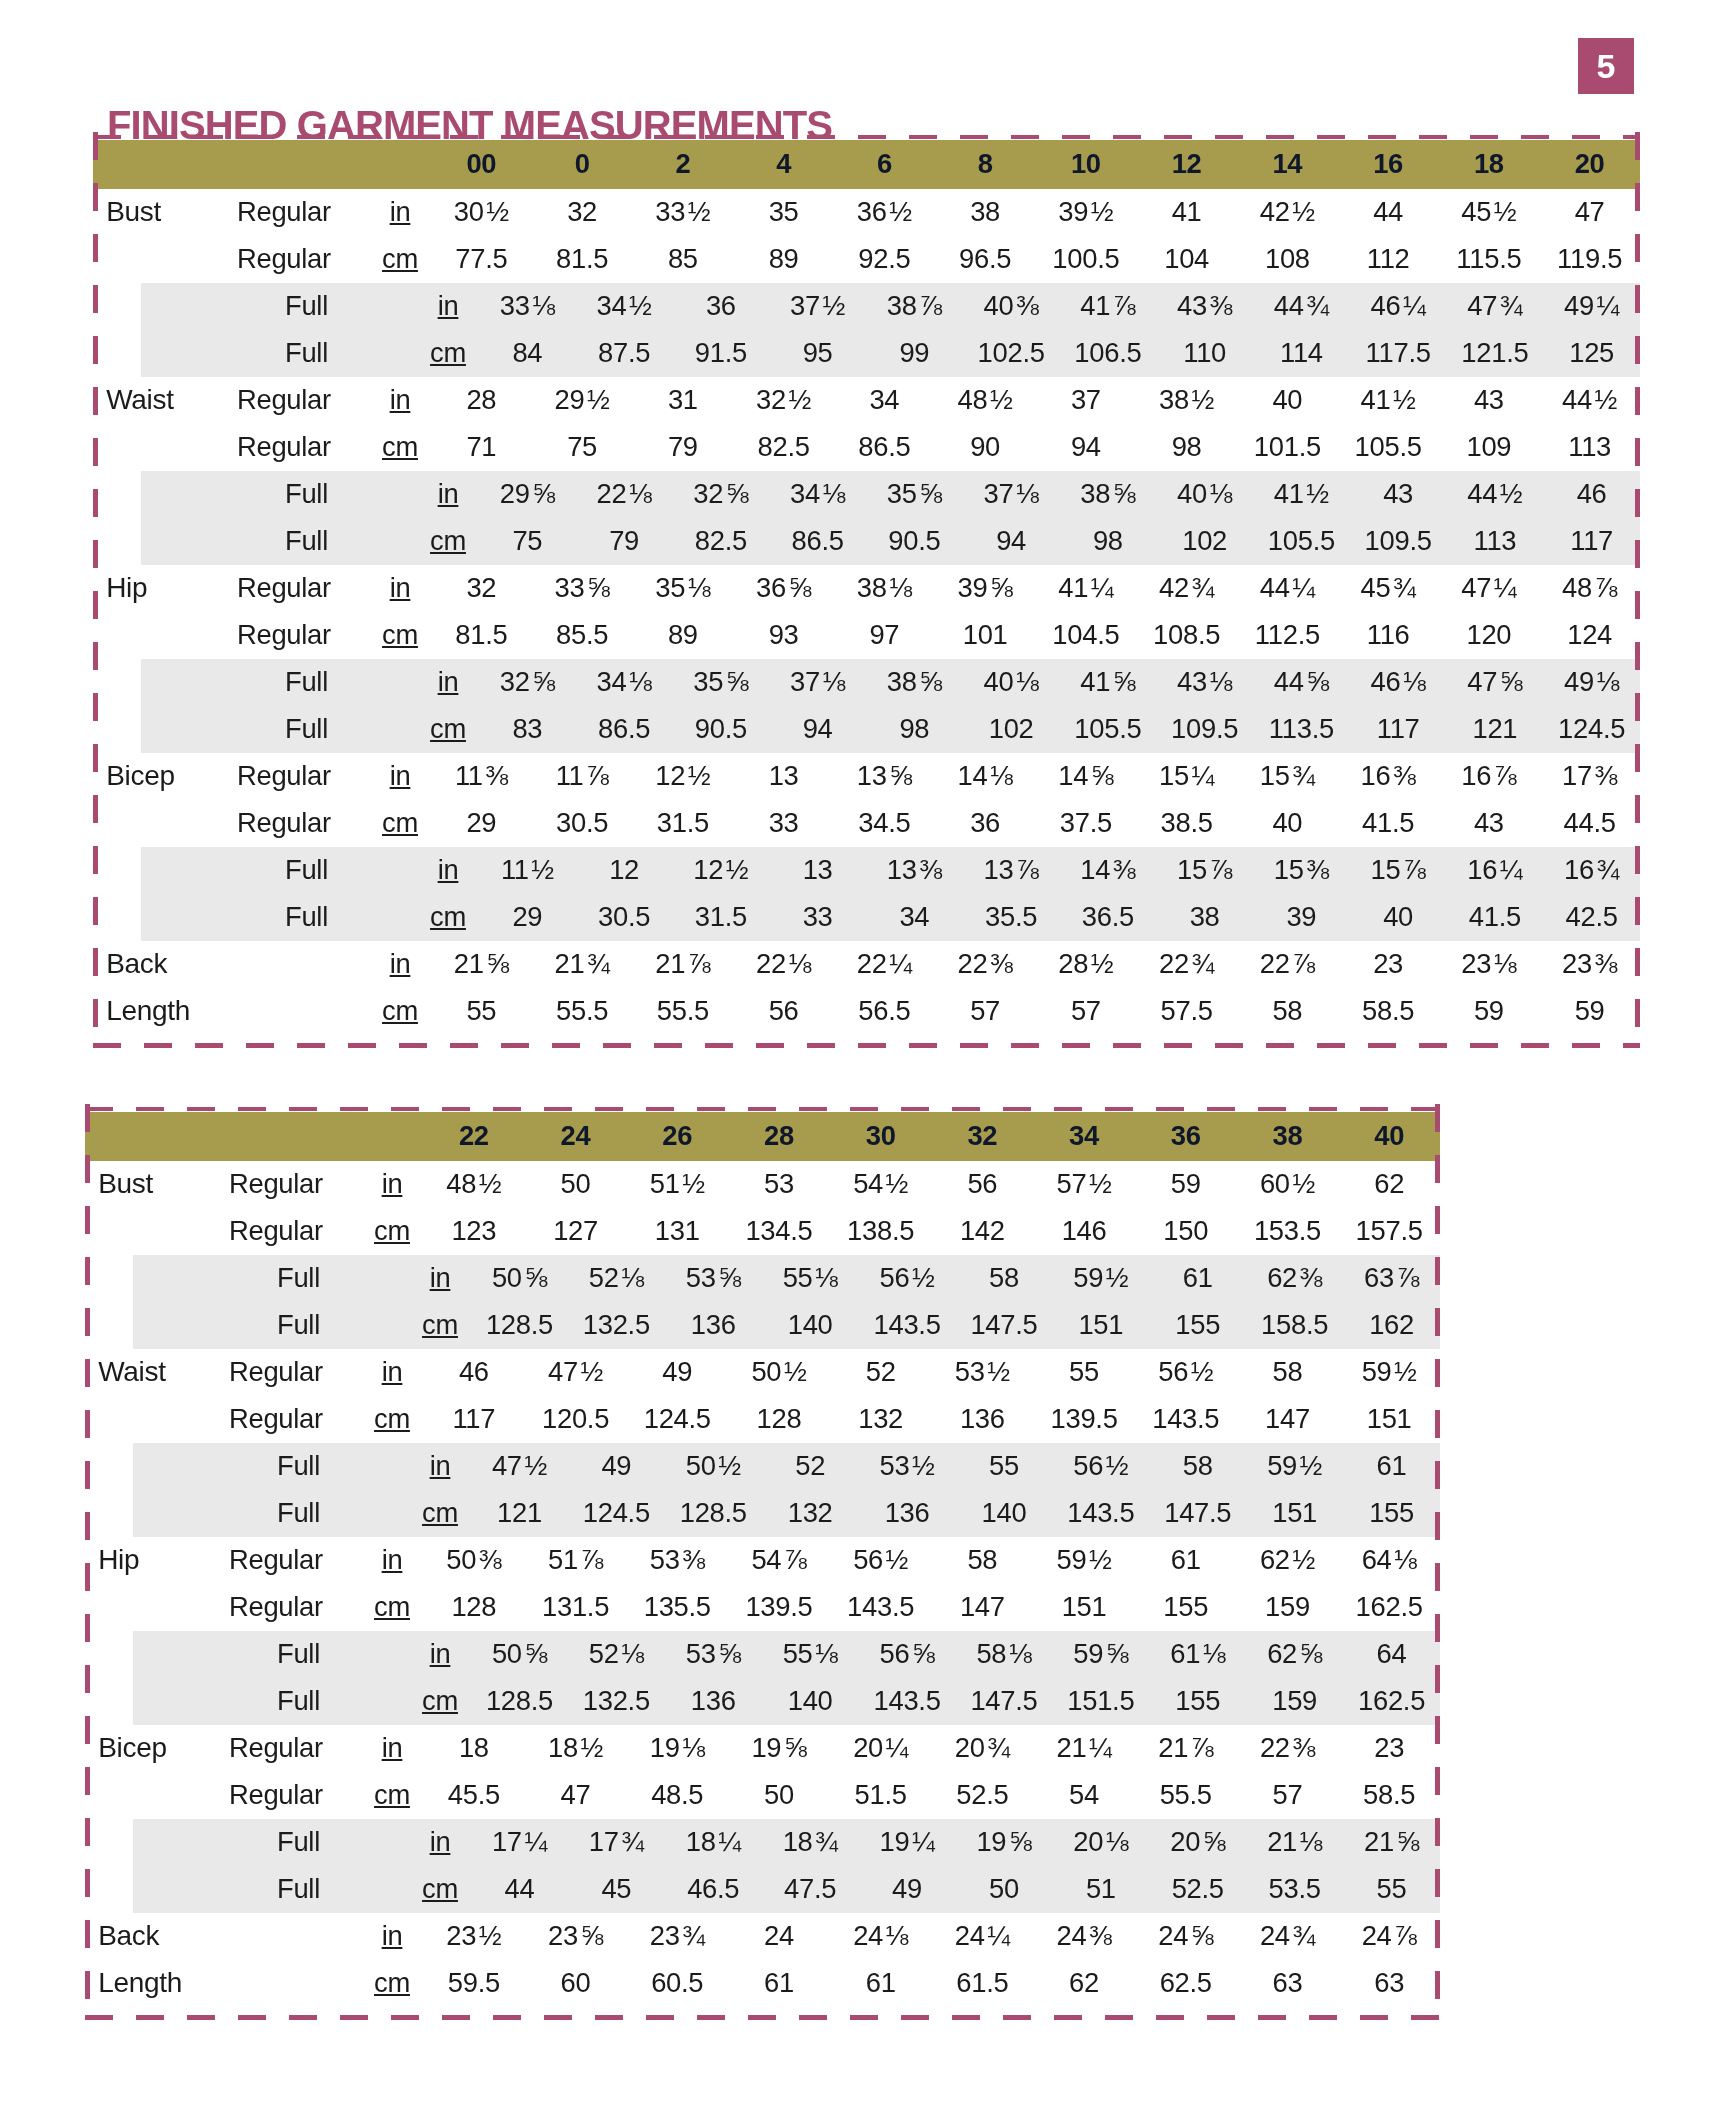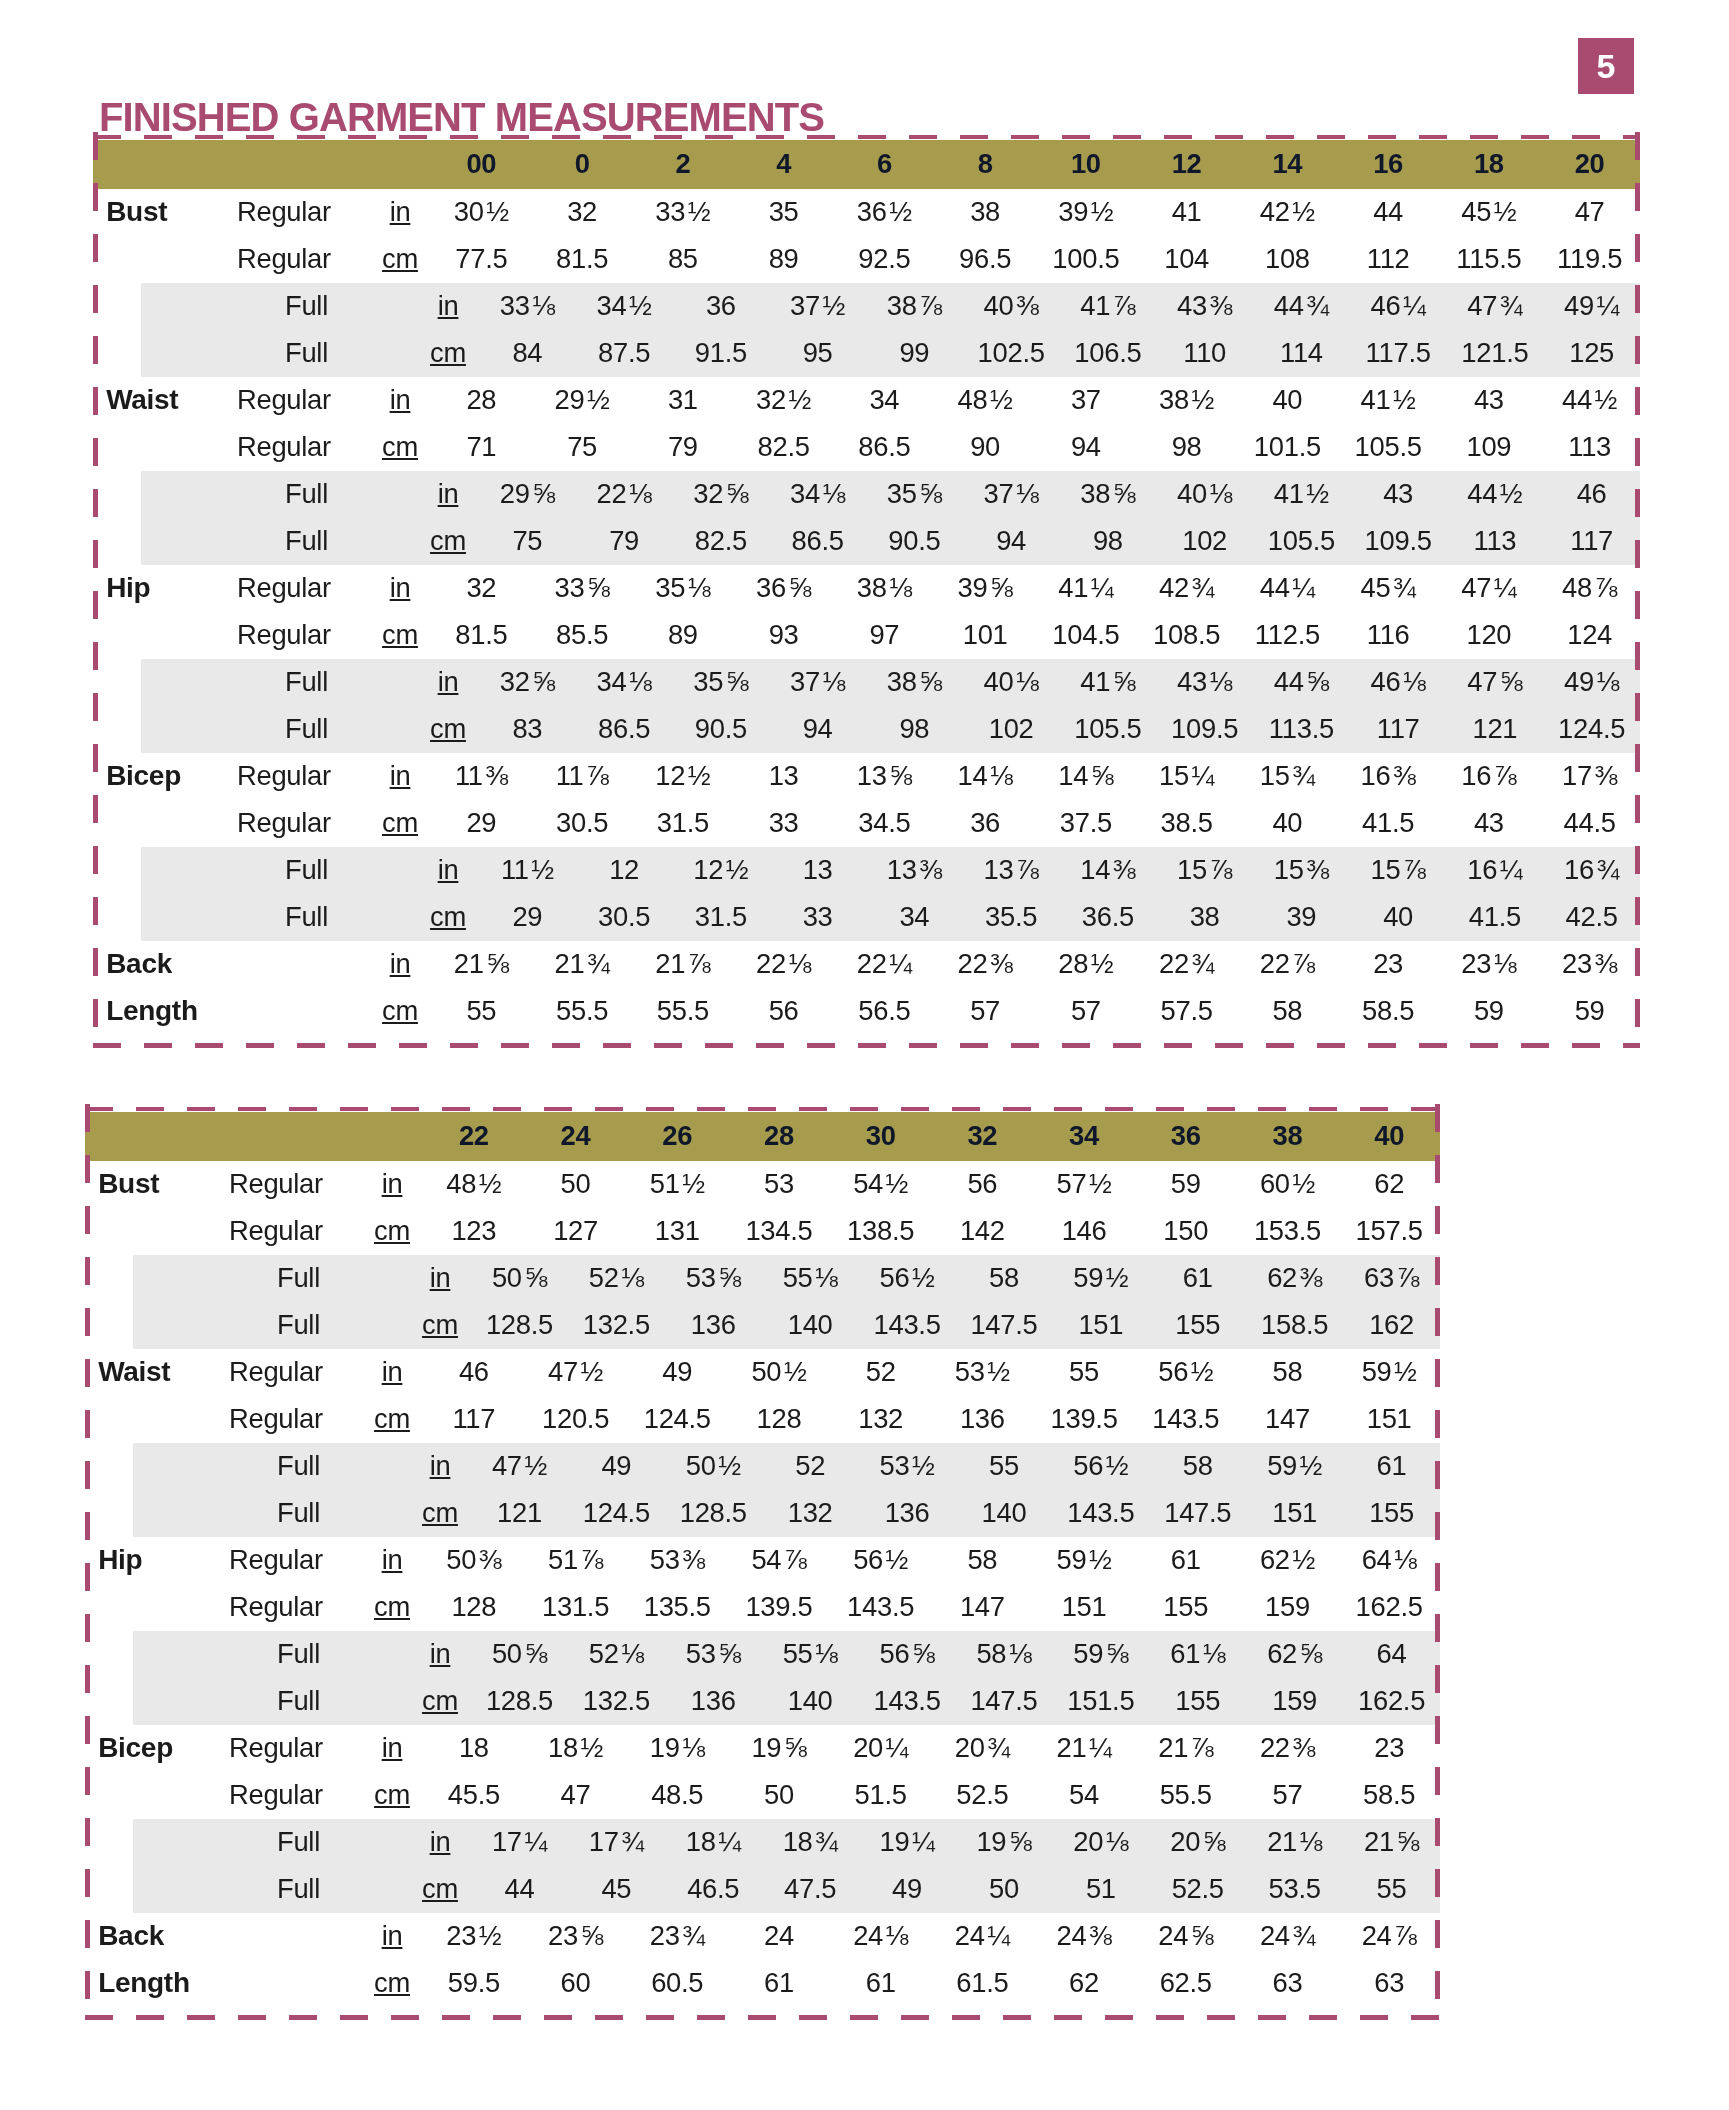--- a/index.html
+++ b/index.html
@@ -17,21 +17,21 @@
     font-family:"Liberation Sans","DejaVu Sans",sans-serif;
     color:var(--ink);
   }
   .page-badge{
     position:absolute;left:1578px;top:38px;width:56px;height:56px;
     background:var(--berry);color:#fff;
     display:flex;align-items:center;justify-content:center;
     font-size:34px;font-weight:bold;
   }
   .title{
-    position:absolute;left:95px;top:91px;margin:4px;
+    position:absolute;left:95px;top:91px;margin:12px;
     color:var(--berry);
     font-size:40px;font-weight:bold;letter-spacing:-0.9px;
     white-space:nowrap;
   }
   .size-table{position:absolute;}
   .t1{left:93px;top:132px;width:1547px;height:916px;}
   .t2{left:85px;top:1104px;width:1355px;height:916px;}
   .dash{position:absolute;z-index:3;}
   .dash.top{left:0;right:0;top:2.8px;height:4.7px;
     background:repeating-linear-gradient(90deg,var(--berry) 0 28px,transparent 28px 51px);}
@@ -46,21 +46,21 @@
   .t1 .hrow,.t1 .row{grid-template-columns:144px 132px 62px repeat(12,1fr);}
   .t2 .hrow,.t2 .row{grid-template-columns:144px 132px 62px repeat(10,1fr);}
   .hrow{height:49px;background:var(--olive);}
   .row{height:47px;background:#ffffff;}
   .row.shaded{background:var(--shade);margin-left:48px;}
   .hcell{
     display:flex;align-items:center;justify-content:center;
     color:#0f172a;font-weight:bold;font-size:27.4px;letter-spacing:-0.3px;
   }
   .cell{display:flex;align-items:center;font-size:27.4px;letter-spacing:-0.3px;}
-  .cell.label{font-weight:bold;font-size:28px;padding-left:13.2px;}
+  .cell.label{font-weight:normal;font-size:28px;padding-left:13.2px;}
   .cell.fit{justify-content:flex-start;}
   .cell.unit{justify-content:center;text-decoration:underline;}
   .cell.val{justify-content:center;word-spacing:-4.7px;white-space:nowrap;}
 </style>
 </head>
 <body>
 
 <div class="page-badge">5</div>
 <h1 class="title">FINISHED GARMENT MEASUREMENTS</h1>
 

